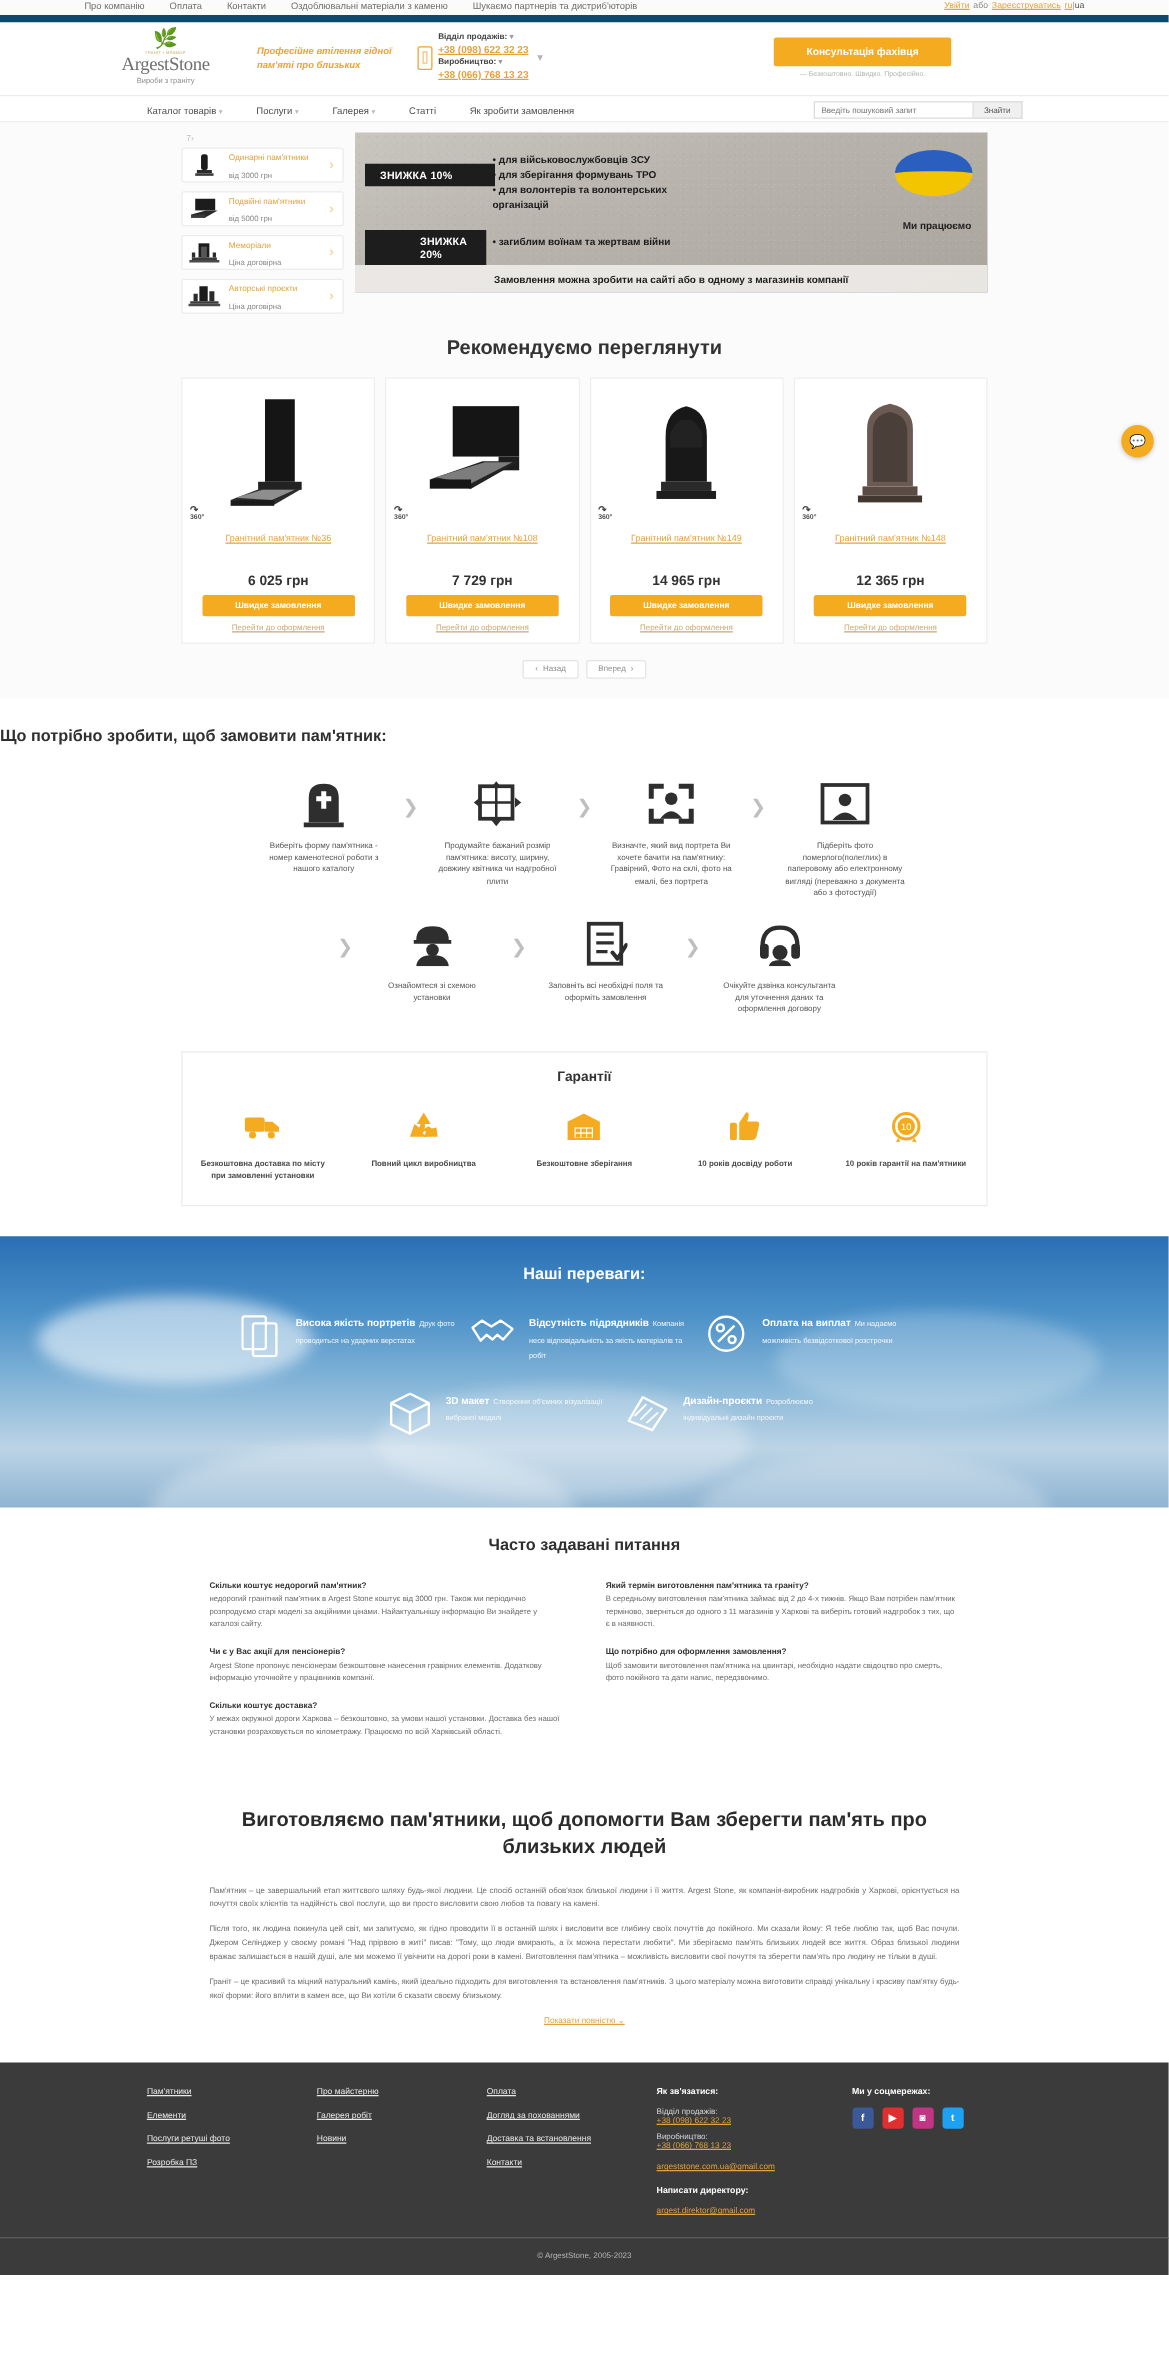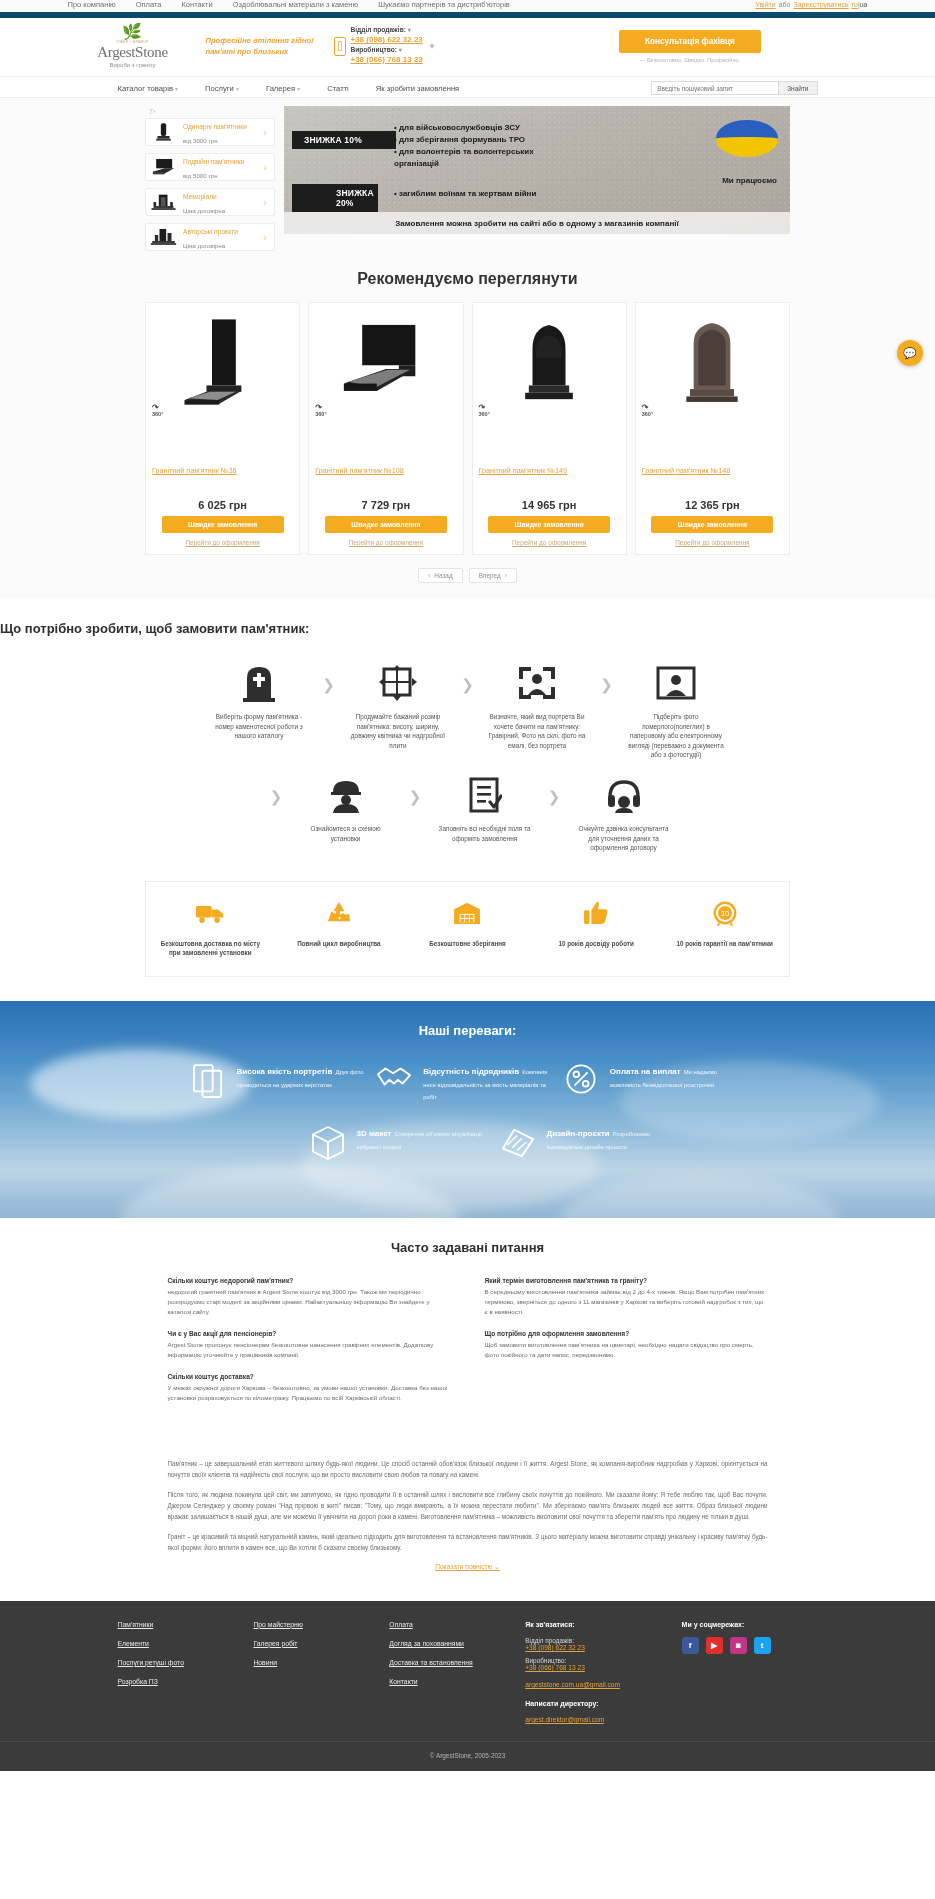--- a/index.html
+++ b/index.html
@@ -100,40 +100,40 @@
   }
   .banner .speck { position:absolute; inset:0; opacity:.35;
     background-image: radial-gradient(#8f8b84 .6px, transparent .7px), radial-gradient(#e6e3dd .5px, transparent .6px);
     background-size: 7px 7px, 5px 5px; background-position: 0 0, 3px 4px; }
   .flag { position: absolute; right: 12px; top: 14px; width: 62px; }
   .flag .fb { height: 20px; background: #2a5fc0; border-radius: 50% 50% 40% 40% / 90% 90% 10% 10%; }
   .flag .fy { height: 20px; background: #f2c500; margin-top: -3px; border-radius: 40% 40% 50% 50% / 10% 10% 90% 90%; }
   .chip { position: absolute; background: #1d1d1d; color:#fff; font-weight: bold; font-size: 8.5px;
           padding: 4px 10px 4px 12px; letter-spacing: .2px; }
   .chip.c1 { left: 8px; top: 25px; width: 104px; }
-  .chip.c2 { left: 8px; top: 78px; width: 86px; padding-left: 44px; }
+  .chip.c2 { left: 8px; top: 78px; width: 97px; padding-left: 44px; }
   .bul { position: absolute; font-size: 8px; font-weight: bold; color: #1a1a1a; line-height: 1.5; }
   .bul.b1 { left: 110px; top: 16px; width: 180px; }
   .bul.b2 { left: 110px; top: 82px; width: 200px; }
   .works { position: absolute; right: 13px; top: 70px; font-size: 8px; font-weight: bold; color: #1f1f1f; }
   .banner-foot {
     position: absolute; left: 0; right: 0; bottom: 0; height: 22px;
     background: rgba(238,236,232,.92); display: flex; align-items: center; justify-content: center;
     font-size: 8px; font-weight: bold; color: #1c1c1c;
   }
 
   
   .sec-reco { background: #fbfbfb; padding: 12px 0 16px; }
   .sec-title { text-align: center; font-size: 16px; font-weight: bold; color: #333; margin-bottom: 14px; }
   .cards { display: flex; gap: 8px; width: 645px; margin: 0 auto; }
   .card { width: 156px; background: #fff; border: 1px solid #eeeeee; padding-bottom: 8px; }
   .card .pic { height: 118px; display: flex; align-items: flex-end; justify-content: center; position: relative; padding-bottom: 6px; }
   .badge360 { position: absolute; left: 6px; bottom: 4px; font-size: 5.5px; color: #555; font-weight: bold; }
   .badge360 .arc { display: block; font-size: 8px; line-height: .6; color: #444; }
-  .card .nm { font-size: 7.2px; color: #e2a33c; text-decoration: underline; padding: 5px 6px 18px; display: block; margin-top: 40px; }
+  .card .nm { font-size: 7.2px; color: #e2a33c; text-decoration: underline; text-align: center; padding: 5px 6px 18px; display: block; }
   .card .pr { font-size: 11px; font-weight: bold; color: #333; text-align: center; padding: 6px 0 5px; }
   .card .buy {
     display: block; width: 122px; margin: 0 auto; background: #f5ab20; color: #fff; border: none;
     font-size: 6.8px; font-weight: bold; padding: 5px 0; border-radius: 2px; cursor: pointer;
     font-family: "Liberation Sans", sans-serif;
   }
   .card .order { display: block; text-align: center; font-size: 6.4px; color: #c8a878; text-decoration: underline; margin-top: 6px; }
 
   .carousel-nav { display: flex; justify-content: center; gap: 6px; margin-top: 13px; }
   .cbtn { border: 1px solid #e4e4e4; background: #fff; font-size: 6.4px; color: #8e8e8e; padding: 3px 9px; border-radius: 2px; cursor: pointer;
@@ -550,20 +550,21 @@
               <path d="M9 36 Q10 31 18 31 Q26 31 27 36 Z" fill="#2e2e2e"></path>
             </svg>
         </div>
         <div class="cap">Очікуйте дзвінка консультанта для уточнення даних та оформлення договору</div>
       </div>
     </div>
   </section>
 
   <section class="sec-guar">
     <div class="guar-box">
+      <div class="guar-title">Гарантії</div>
       <div class="guar-row">
         <div class="guar">
           <div class="gi">
             <svg width="30" height="22" viewBox="0 0 34 24">
                 <rect x="1" y="4" width="18" height="13" rx="2" fill="#f5ab20"></rect>
                 <path d="M19 8 h7 l6 5 v4 h-13 Z" fill="#f5ab20"></path>
                 <circle cx="8" cy="20" r="3.2" fill="#f5ab20"></circle>
                 <circle cx="25" cy="20" r="3.2" fill="#f5ab20"></circle>
               </svg>
           </div>
@@ -712,20 +713,21 @@
       <div class="faq-col">
         <div class="faq-q">Який термін виготовлення пам'ятника та граніту?</div>
         <div class="faq-a">В середньому виготовлення пам'ятника займає від 2 до 4-х тижнів. Якщо Вам потрібен пам'ятник терміново, зверніться до одного з 11 магазинів у Харкові та виберіть готовий надгробок з тих, що є в наявності.</div>
         <div class="faq-q">Що потрібно для оформлення замовлення?</div>
         <div class="faq-a">Щоб замовити виготовлення пам'ятника на цвинтарі, необхідно надати свідоцтво про смерть, фото покійного та дати напис, передзвонимо.</div>
       </div>
     </div>
   </section>
 
   <section class="sec-art">
+    <h1 class="art-title">Виготовляємо пам'ятники, щоб допомогти Вам зберегти пам'ять про близьких людей</h1>
     <div class="art-body">
       <p>Пам'ятник – це завершальний етап життєвого шляху будь-якої людини. Це спосіб останній обов'язок близької людини і її життя. Argest Stone, як компанія-виробник надгробків у Харкові, орієнтується на почуття своїх клієнтів та надійність свої послуги, що ви просто висловити свою любов та повагу на камені.</p>
       <p>Після того, як людина покинула цей світ, ми запитуємо, як гідно проводити її в останній шлях і висловити все глибину своїх почуттів до покійного. Ми сказали йому: Я тебе люблю так, щоб Вас почули. Джером Селінджер у своєму романі "Над прірвою в житі" писав: "Тому, що люди вмирають, а їх можна перестати любити". Ми зберігаємо пам'ять близьких людей все життя. Образ близької людини вражає залишається в нашій душі, але ми можемо її увічнити на дорогі роки в камені. Виготовлення пам'ятника – можливість висловити свої почуття та зберегти пам'ять про людину не тільки в душі.</p>
       <p>Граніт – це красивий та міцний натуральний камінь, який ідеально підходить для виготовлення та встановлення пам'ятників. З цього матеріалу можна виготовити справді унікальну і красиву пам'ятку будь-якої форми: його вплити в камен все, що Ви хотіли б сказати своєму близькому.</p>
       <a class="more">Показати повністю ⌄</a>
     </div>
   </section>
 
   <footer>
     <div class="fcols">

